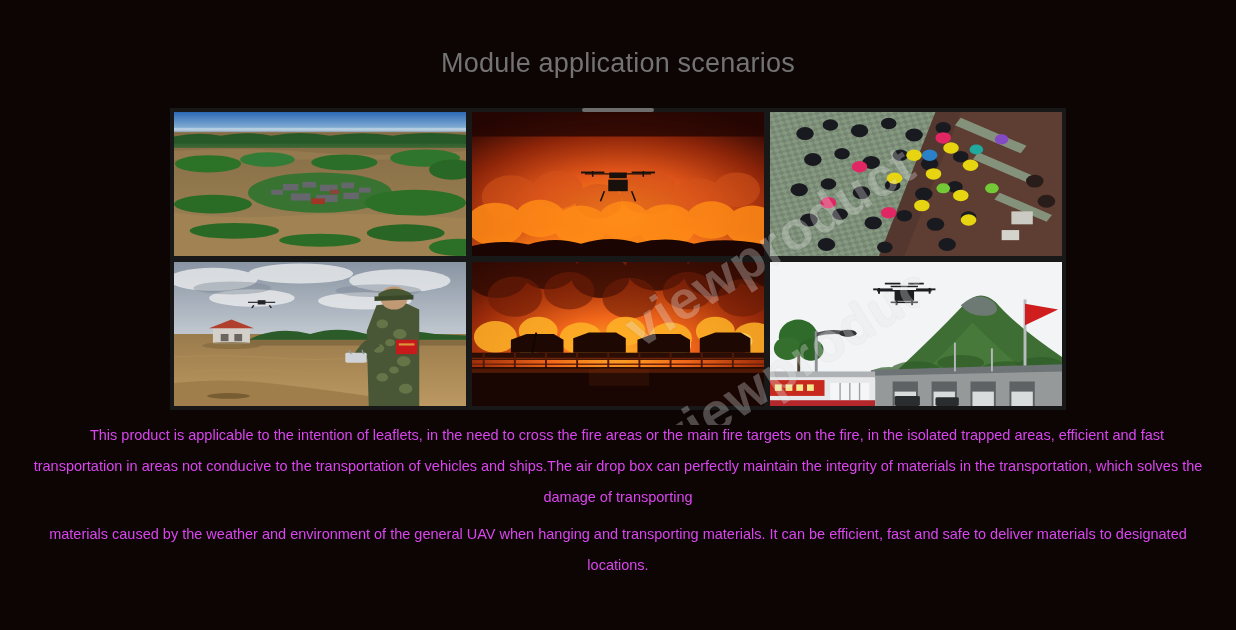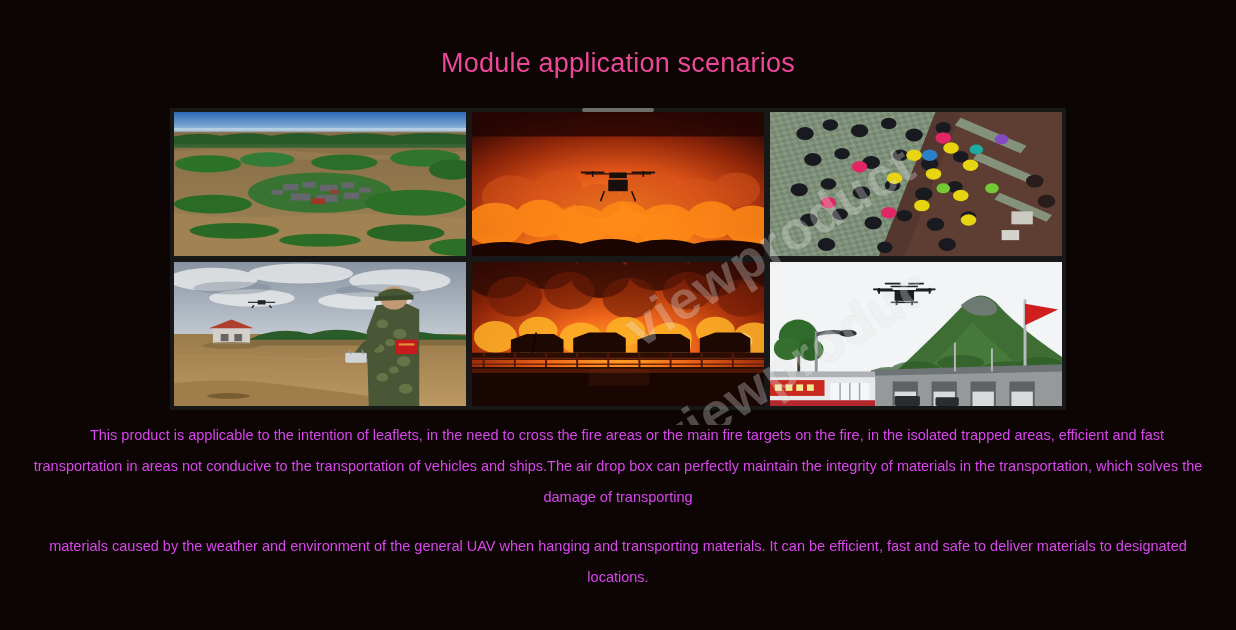--- a/index.html
+++ b/index.html
@@ -16,21 +16,21 @@
     font-family: "Liberation Sans", sans-serif;
     color: #ffffff;
     position: relative;
   }
 
   
   .page-title {
     text-align: center;
     font-size: 27px;
     font-weight: 400;
-    color: #ec4899;
+    color: #737373;
     letter-spacing: 0.2px;
     padding-top: 50px;
     line-height: 1;
   }
 
   
   .gallery-panel {
     position: absolute;
     left: 170px;
     top: 108px;
@@ -115,21 +115,21 @@
     text-align: center;
     padding: 0 28px;
   }
   .desc-para {
     font-size: 14.5px;
     line-height: 31px;
     color: #d946ef;
     text-align: center;
   }
   .desc-para.p1 { text-indent: 18px; }
-  .desc-para.p2 { margin-top: 18px; }
+  .desc-para.p2 { margin-top: 6px; }
 </style>
 </head>
 <body>
 
 <h1 class="page-title">Module application scenarios</h1>
 
 <section class="gallery-panel">
 
   <div class="drag-handle"></div>
 

